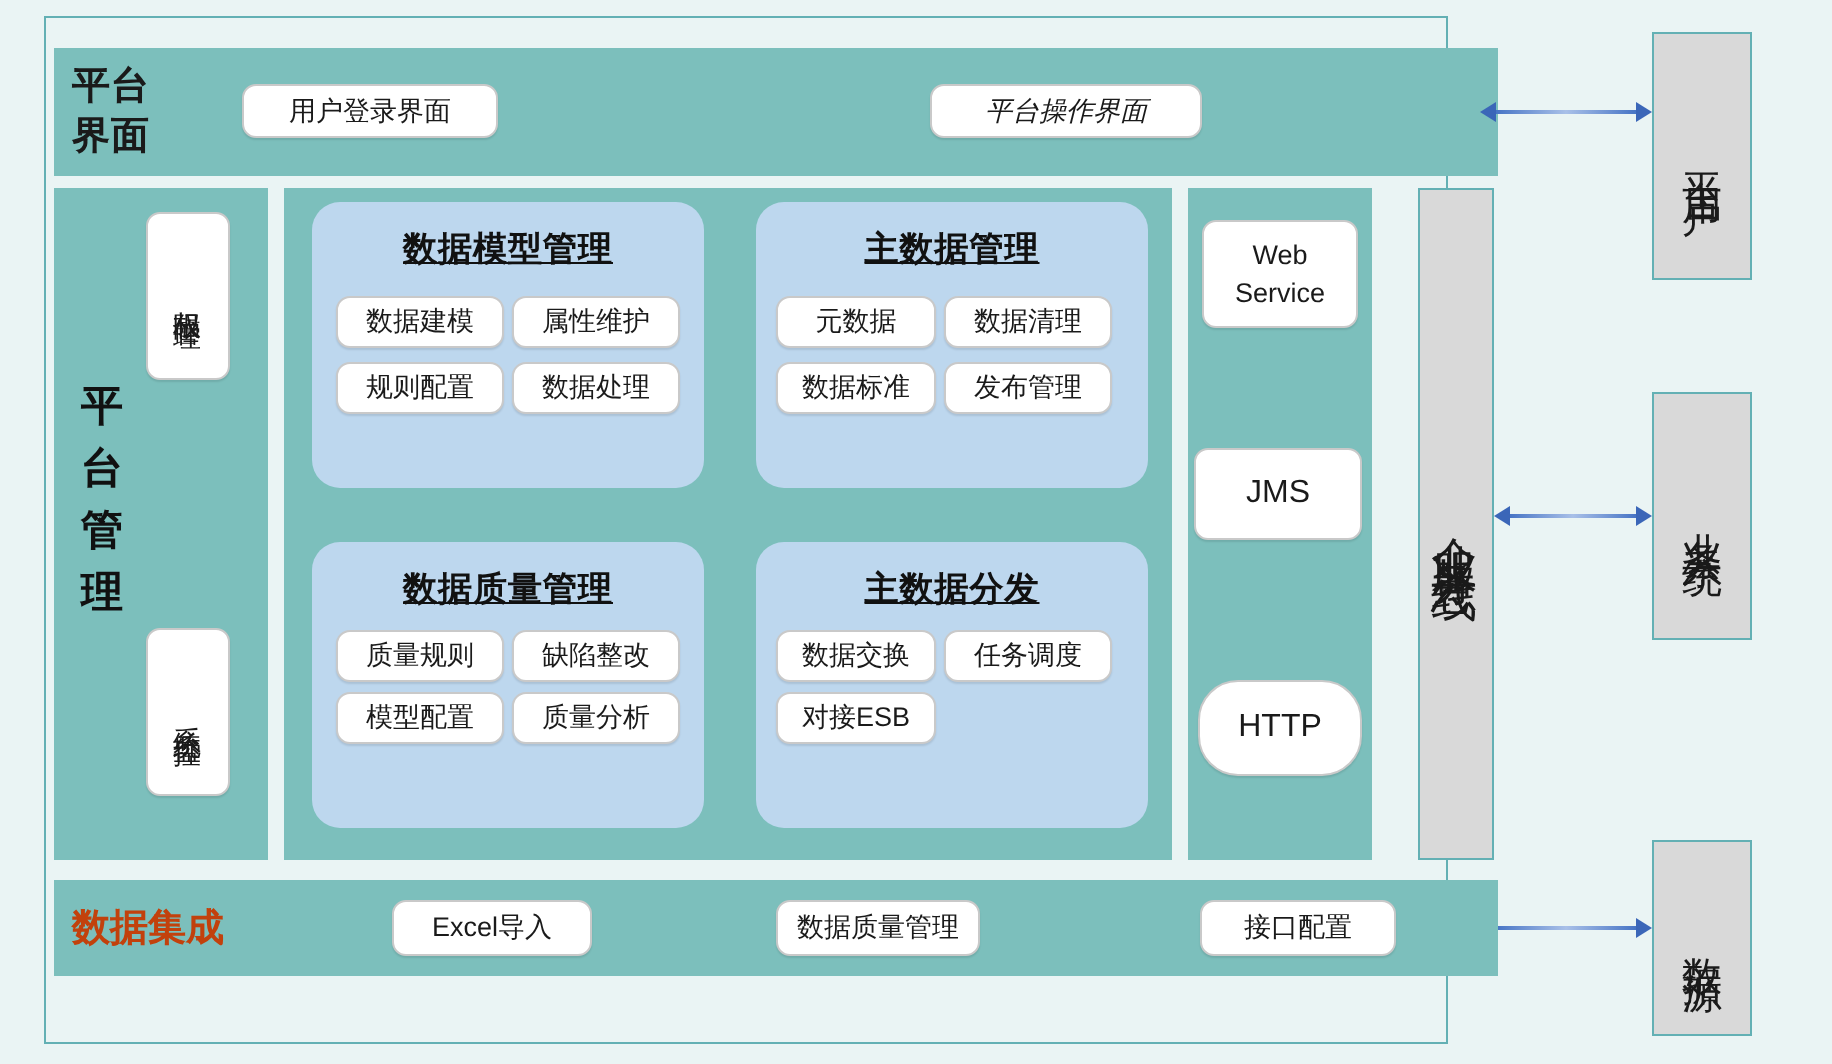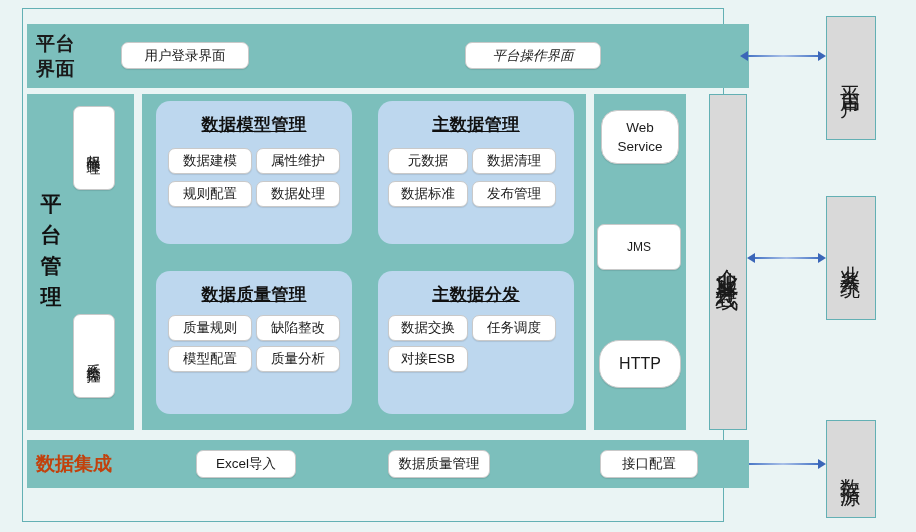--- a/index.html
+++ b/index.html
@@ -152,23 +152,23 @@
   <div class="pill" style="left:256px;top:346px;width:84px;height:26px;">质量分析</div>
 
   <div class="grp" style="left:378px;top:271px;width:196px;height:143px;">
     <div class="grp-title">主数据分发</div>
   </div>
   <div class="pill" style="left:388px;top:315px;width:80px;height:26px;">数据交换</div>
   <div class="pill" style="left:472px;top:315px;width:84px;height:26px;">任务调度</div>
   <div class="pill" style="left:388px;top:346px;width:80px;height:26px;">对接ESB</div>
 
   <div class="teal col-proto"></div>
-  <div class="pill" style="left:601px;top:110px;width:78px;height:54px;white-space:pre-line;line-height:19px;text-align:center;border-radius:16px;">Web
+  <div class="pill" style="left:601px;top:110px;width:78px;height:54px;white-space:pre-line;line-height:19px;text-align:center;">Web
 Service</div>
-  <div class="pill" style="left:597px;top:224px;width:84px;height:46px;font-size:12px;">JMS</div>
+  <div class="pill" style="left:597px;top:224px;width:84px;height:46px;font-size:16px;">JMS</div>
   <div class="pill" style="left:599px;top:340px;width:82px;height:48px;font-size:16px;border-radius:20px;">HTTP</div>
 
   <div class="esb">
     <span>企业服务总线</span>
   </div>
 
   <div class="actor" style="left:826px;top:16px;width:50px;height:124px;">
     <span>平台用户</span>
   </div>
   <div class="actor" style="left:826px;top:196px;width:50px;height:124px;">

